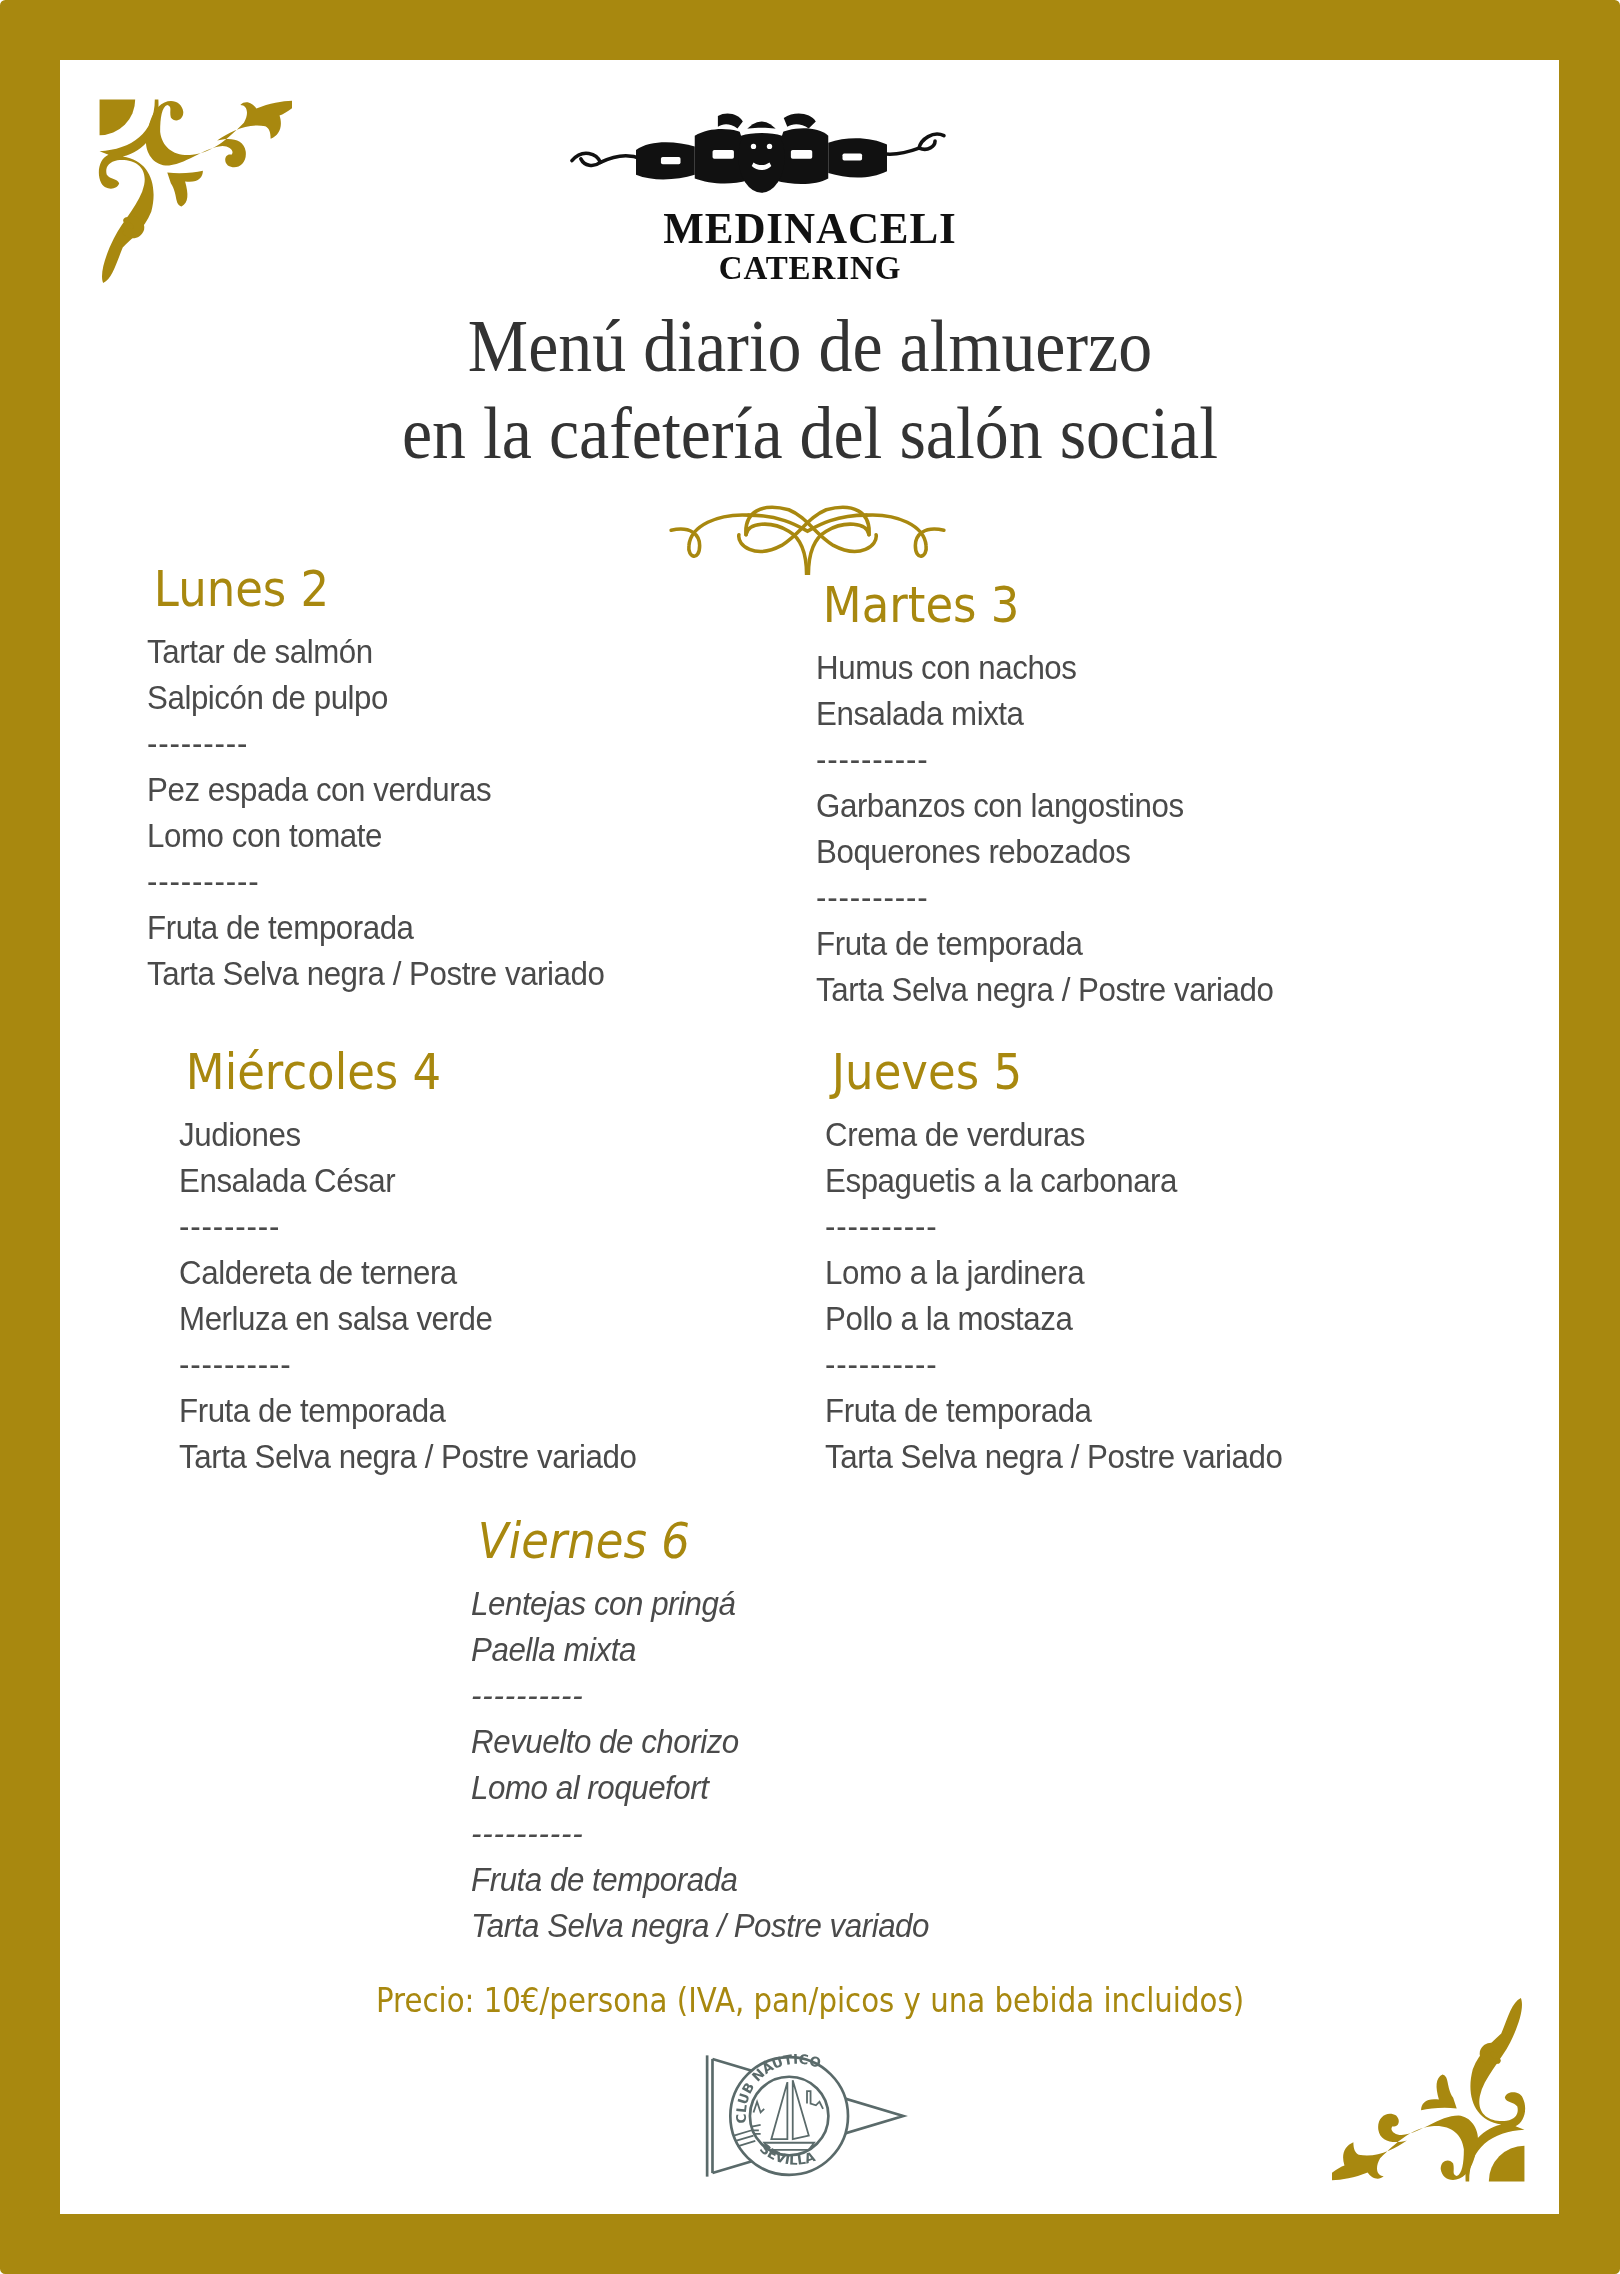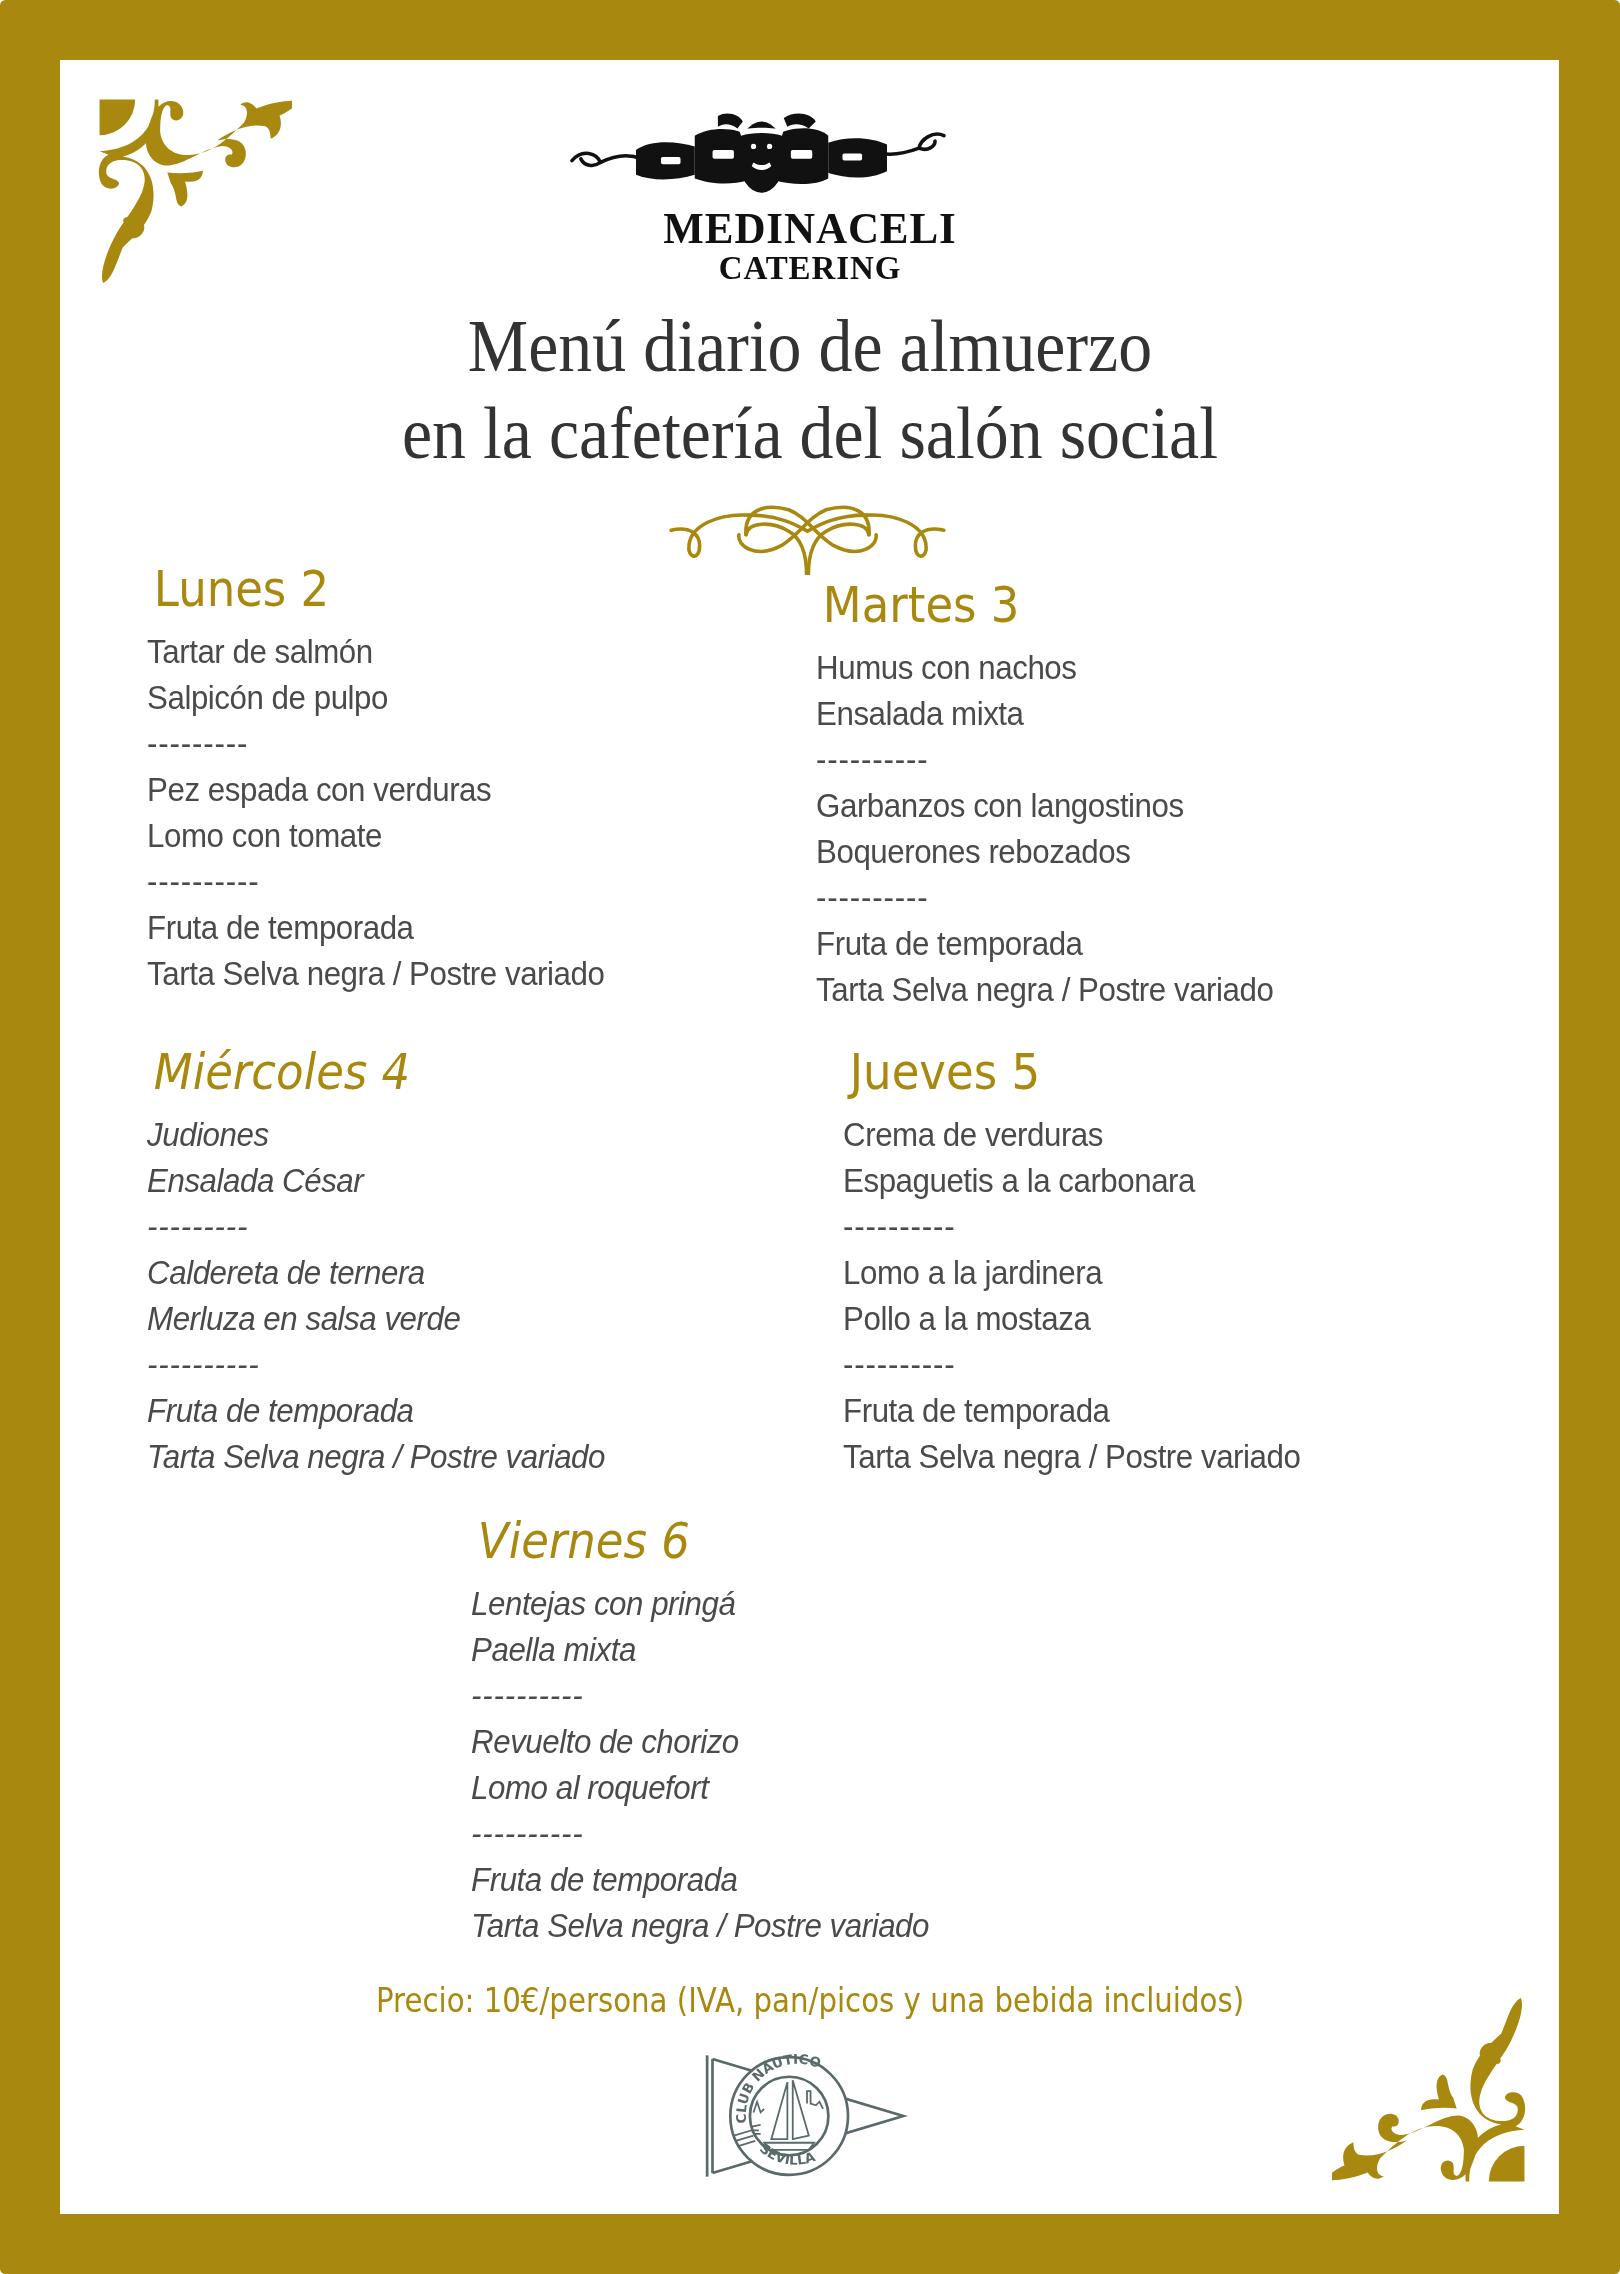--- a/index.html
+++ b/index.html
@@ -45,22 +45,22 @@
   }
   .day .item {
     font-family:"Liberation Sans", sans-serif; color:#4a4a4a;
     font-size:34px; line-height:46px; white-space:nowrap;
     transform:scaleX(0.92); letter-spacing:-0.5px;
   }
   .day .sep { letter-spacing:0.9px; }
 
   .d-lunes     { left:120px;  top:558px; }
   .d-martes    { left:789px;  top:558px;margin-top:16px; }
-  .d-miercoles { left:120px;  top:1041px;font-style:italic; }
-  .d-jueves    { left:816px;  top:1041px; }
+  .d-miercoles { left:152px;  top:1041px; }
+  .d-jueves    { left:798px;  top:1041px; }
   .d-viernes   { left:444px;  top:1510px;font-style:italic; }
 
   .price {
     position:absolute; left:0; width:1620px; top:1980px; text-align:center;
     font-family:"DejaVu Sans", sans-serif; color:#A8880F; font-size:34px;
     transform:scaleX(0.86); white-space:nowrap;
   }
   .club { position:absolute; left:700px; top:2050px; width:214px; height:132px; }
 </style>
 </head>

